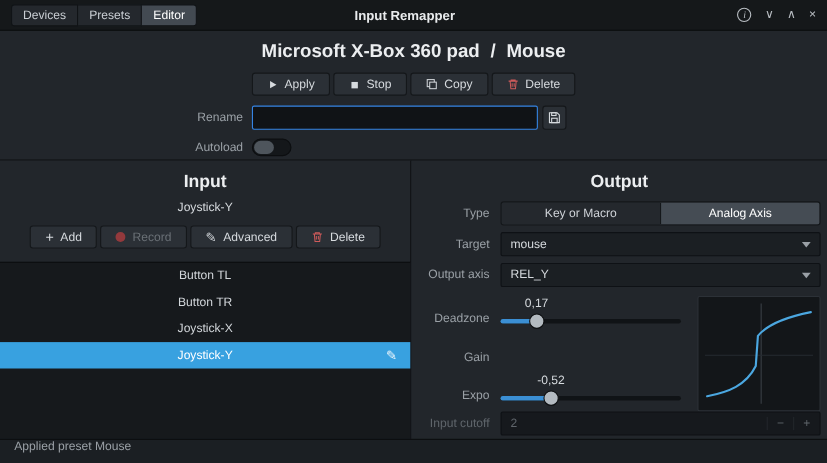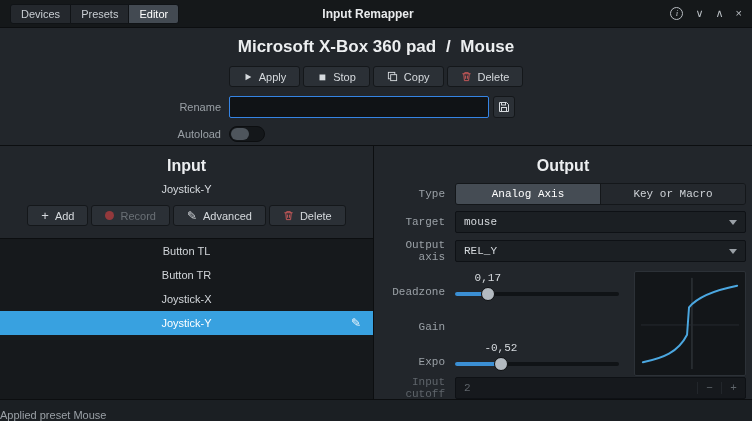--- a/index.html
+++ b/index.html
@@ -76,21 +76,21 @@
   .panel-right { flex: 1; }
   .panel-title { flex: 0 0 24px; padding-top: 11px; text-align: center; font-weight: bold; font-size: 16px; color: #eceef0; }
 
   .current-input { text-align: center; margin-top: 8px; color: #d6dade; }
   .input-btn-row { display: flex; justify-content: center; gap: 3px; margin-top: 10px; }
   .input-list { flex: 1; margin-top: 12px; background: #16191c; border-top: 1px solid #0c0e10; }
   .list-item { height: 24px; display: flex; align-items: center; justify-content: center; color: #d2d6da; position: relative; }
   .list-item.selected { background: #38a1e0; color: #ffffff; }
   .list-item .edit-ic { position: absolute; right: 12px; color: #f2f8fc; font-size: 12px; }
 
-  .out-body { padding: 8px 6px 0 0; display: flex; flex-direction: column; font-family: Liberation Mono, monospace; }
+  .out-body { padding: 8px 6px 0 0; display: flex; flex-direction: column; }
   .out-row { display: flex; align-items: center; margin-bottom: 6px; }
   .row-label { flex: 0 0 81px; text-align: right; padding-right: 10px; color: #9aa0a6; }
   .row-label.dim { color: #5f656b; }
 
   .segmented { flex: 1; display: flex; height: 22px; border: 1px solid #14171a; border-radius: 3px; overflow: hidden; }
   .seg { flex: 1; display: flex; align-items: center; justify-content: center; background: #24282d; color: #cfd3d8; }
   .seg + .seg { border-left: 1px solid #14171a; }
   .seg.selected { background: #454c54; color: #ffffff; }
 
   .select {
@@ -110,21 +110,21 @@
   .slider-handle {
     position: absolute; bottom: 5px; left: calc(var(--pct) * 1% - 7px);
     width: 14px; height: 14px; border-radius: 50%; background: #b3bac0; border: 1px solid #0c0e10;
   }
   .graph { width: 112px; height: 105px; margin-left: 15px; background: #131619; border: 1px solid #2c3137; border-radius: 2px; }
 
   .spinbox { flex: 1; height: 22px; background: #16191d; border: 1px solid #0e1115; border-radius: 2px; display: flex; align-items: center; color: #5f656b; }
   .spin-value { flex: 1; padding-left: 8px; }
   .spin-btn { width: 24px; text-align: center; border-left: 1px solid #22262b; color: #5f656b; }
 
-  .statusbar { flex: 0 0 22px; background: #1b1f23; border-top: 1px solid #0c0e10; display: flex; align-items: flex-end; padding-left: 0; color: #9aa0a6; }
+  .statusbar { flex: 0 0 22px; background: #1b1f23; border-top: 1px solid #0c0e10; display: flex; align-items: flex-start; padding-left: 13px; color: #9aa0a6; }
 </style>
 </head>
 <body>
 
 <div class="window">
 
   <div class="titlebar">
     <div class="tab-group">
       <div class="tab">Devices</div>
       <div class="tab">Presets</div>
@@ -233,22 +233,22 @@
     </div>
 
     <div class="panel panel-right">
       <div class="panel-title">Output</div>
 
       <div class="out-body">
 
         <div class="out-row">
           <span class="row-label">Type</span>
           <div class="segmented">
+            <div class="seg">Key or Macro</div>
             <div class="seg selected">Analog Axis</div>
-            <div class="seg">Key or Macro</div>
           </div>
         </div>
 
         <div class="out-row">
           <span class="row-label">Target</span>
           <div class="select">
             <span>mouse</span>
             <span class="chev"></span>
           </div>
         </div>

